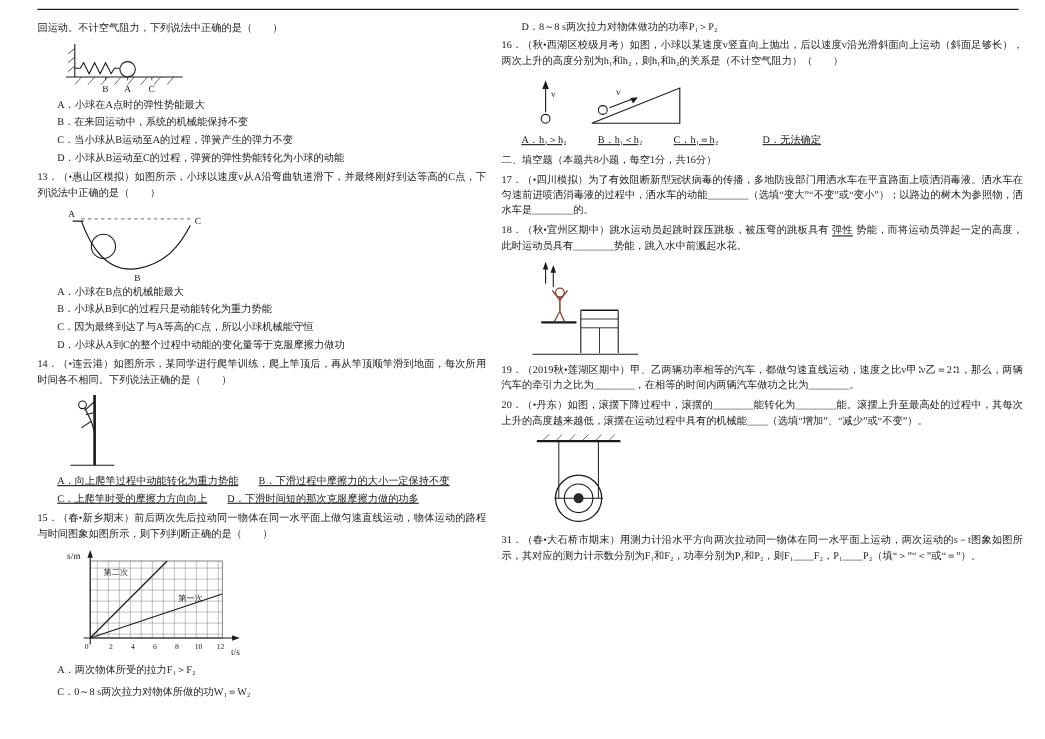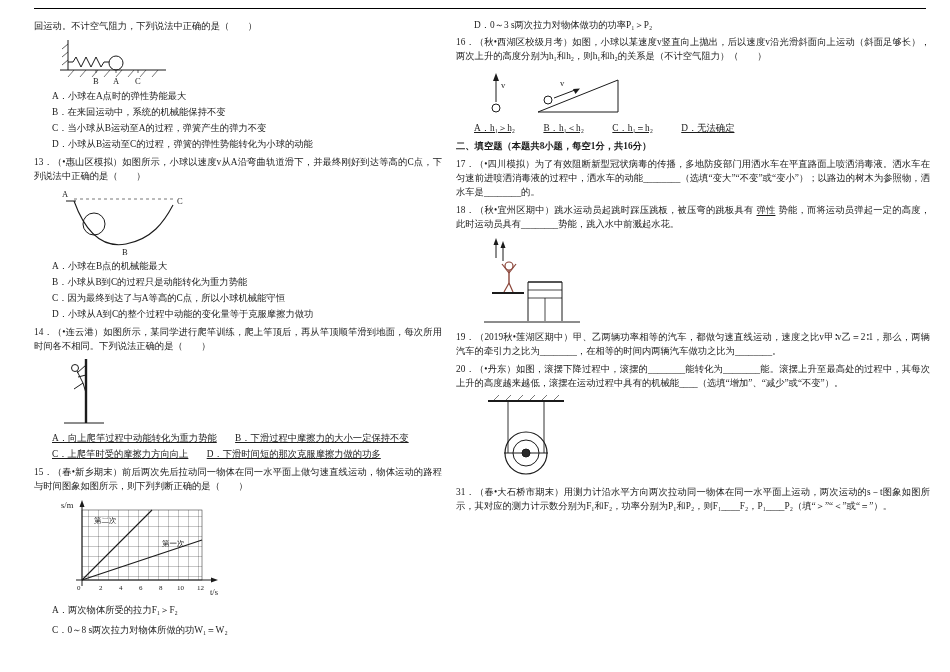--- a/index.html
+++ b/index.html
@@ -17,21 +17,21 @@
   .col-left  { width:408px; }
   .col-right { width:474px; }
   .q { margin-bottom:4px; }
   .qtext { line-height:14px; text-align:justify; margin-bottom:2px; }
   .opt { line-height:13px; margin:0 0 3px 18px; }
   .opt-wide { margin-bottom:7px; }
   .opt-inline { display:inline-block; margin-right:16px;text-decoration:underline; }
   .opt-inline:last-child { margin-right:0; }
   .fig-wrap { margin:3px 0 4px 24px; }
   .fig-wrap svg { display:block; }
-  .section-head { font-weight:700; line-height:15px; margin:3px 0 3px 0; }
+  .section-head { font-weight:400; line-height:15px; margin:3px 0 3px 0; }
   .ans-filled { text-decoration:underline; text-underline-offset:2px; padding:0 3px; }
   svg line, svg path, svg polyline, svg circle, svg rect { stroke:#1b1b1b; }
   svg text { font-family:"Liberation Serif", serif; font-size:8.5px; fill:#1b1b1b; }
   svg .tick { font-size:7px; }
   svg .series-label { font-size:7.5px; }
   .person line, .person circle { stroke:#8a4438; }
 </style>
 </head>
 <body>
 
@@ -147,41 +147,41 @@
           </svg>
         </div>
         <p class="opt opt-wide">A．两次物体所受的拉力F₁＞F₂</p>
         <p class="opt opt-wide">C．0～8 s两次拉力对物体所做的功W₁＝W₂</p>
       </div>
 
     </div>
 
     <div class="col col-right">
 
-      <p class="opt">D．0～3 s两次拉力对物体做功的功率P₁＞P₂</p>
+      <p class="opt">D．8～8 s两次拉力对物体做功的功率P₁＞P₂</p>
 
       <div class="q">
         <p class="qtext">16．（秋•西湖区校级月考）如图，小球以某速度v竖直向上抛出，后以速度v沿光滑斜面向上运动（斜面足够长），两次上升的高度分别为h₁和h₂，则h₁和h₂的关系是（不计空气阻力）（　　）</p>
         <div class="fig-wrap">
           <svg width="150" height="52" viewBox="0 0 150 52">
             <circle cx="16" cy="42" r="4" fill="none" stroke-width="1"></circle>
             <line x1="16" y1="36" x2="16" y2="13" stroke-width="1"></line>
             <polygon points="16,7 13,15 19,15" stroke="none" fill="#1b1b1b"></polygon>
             <text x="21" y="22">v</text>
             <path d="M58 46 L138 46 L138 14 Z" fill="none" stroke-width="1"></path>
             <circle cx="68" cy="34" r="4" fill="none" stroke-width="1"></circle>
             <line x1="74" y1="32" x2="95" y2="24" stroke-width="1"></line>
             <polygon points="100,22.5 93,23 95.5,28" stroke="none" fill="#1b1b1b"></polygon>
             <text x="80" y="20">v</text>
           </svg>
         </div>
         <p class="opt">
           <span class="opt-inline" style="margin-right:26px">A．h₁＞h₂</span>
           <span class="opt-inline" style="margin-right:26px">B．h₁＜h₂</span>
-          <span class="opt-inline" style="margin-right:26px">C．h₁＝h₂</span>
+          <span class="opt-inline" style="margin-right:38px">C．h₁＝h₂</span>
           <span class="opt-inline">D．无法确定</span>
         </p>
       </div>
 
       <p class="section-head">二、填空题（本题共8小题，每空1分，共16分）</p>
 
       <div class="q">
         <p class="qtext">17．（•四川模拟）为了有效阻断新型冠状病毒的传播，多地防疫部门用洒水车在平直路面上喷洒消毒液。洒水车在匀速前进喷洒消毒液的过程中，洒水车的动能________（选填“变大”“不变”或“变小”）；以路边的树木为参照物，洒水车是________的。</p>
       </div>
 

